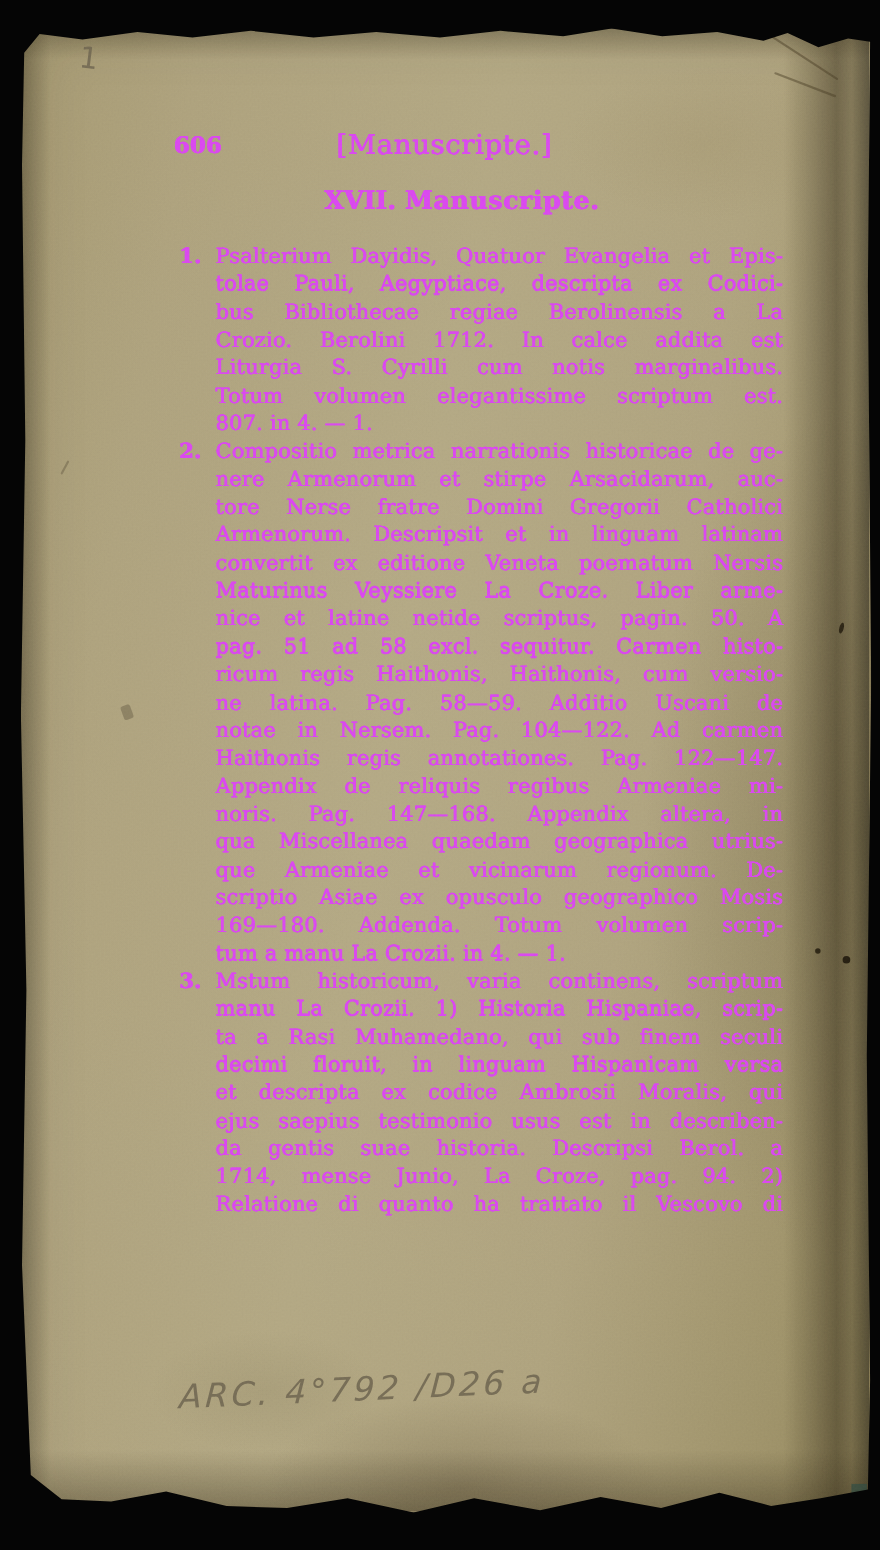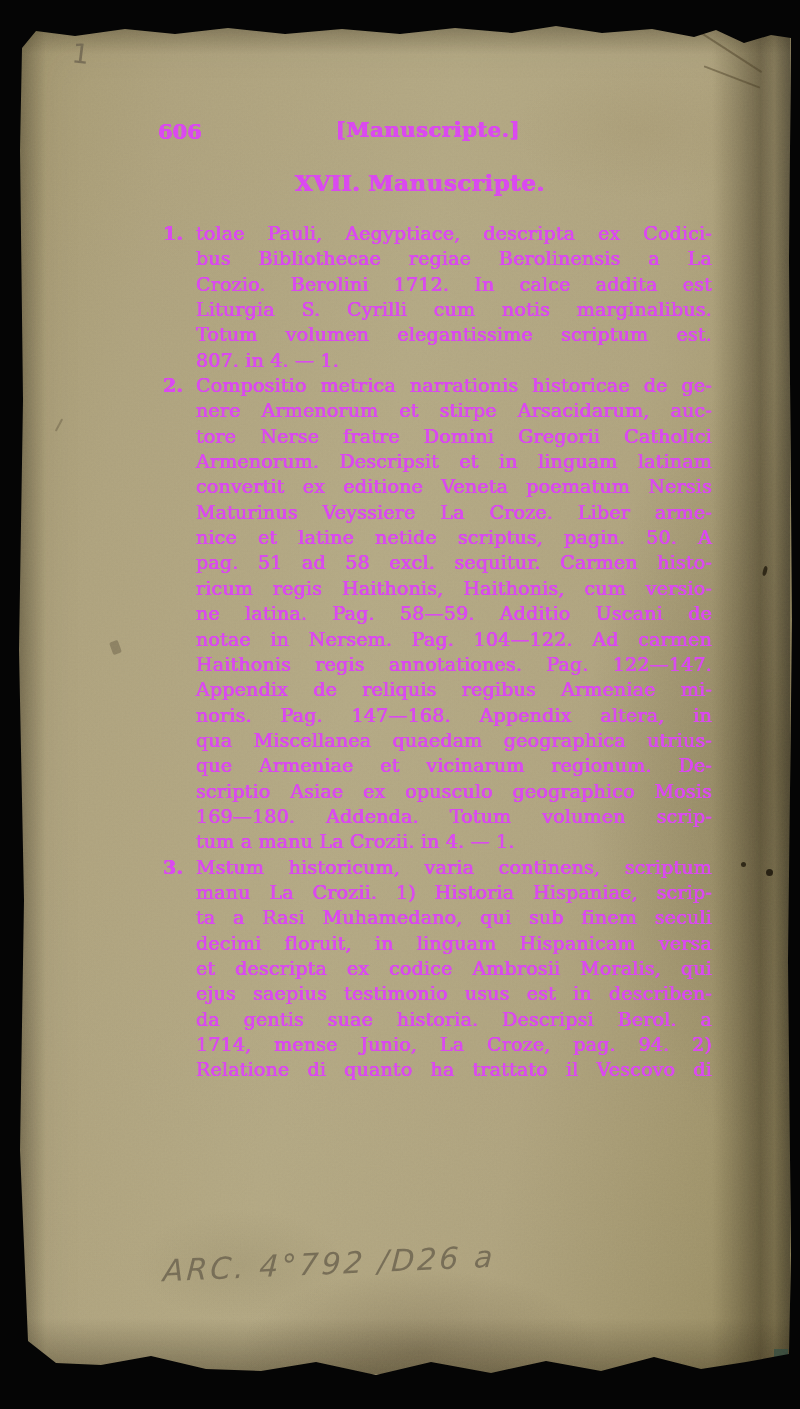--- a/index.html
+++ b/index.html
@@ -31,22 +31,22 @@
     background:linear-gradient(to bottom,rgba(40,34,18,.30),transparent);}
   .shade.bottom-edge{left:18px;top:1318px;width:774px;height:56px;
     background:linear-gradient(to bottom,transparent,rgba(50,42,24,.40));}
   .fold-line{position:absolute;height:2px;background:rgba(66,56,34,.45);border-radius:2px;}
   .fold-line.f1{left:690px;top:50px;width:78px;transform:rotate(33deg);}
   .fold-line.f2{left:702px;top:76px;width:60px;transform:rotate(21deg);}
   .speck{position:absolute;background:#2c2516;border-radius:50%;}
   
   .ink{color:#d946ef;text-shadow:.35px 0 currentColor,-.35px 0 currentColor,0 .25px currentColor;}
   .page-number{position:absolute;left:158px;top:119px;font-size:21px;font-weight:bold;}
-  .running-header{position:absolute;left:428px;top:117px;transform:translateX(-50%);
-    font-size:21px;font-weight:bold;letter-spacing:.6px;white-space:nowrap;}
+  .running-header{position:absolute;left:404px;top:117px;transform:translateX(-50%);
+    font-size:25px;font-weight:normal;letter-spacing:.6px;white-space:nowrap;}
   .section-heading{position:absolute;left:420px;top:169px;transform:translateX(-50%);
     font-size:23px;font-weight:bold;white-space:nowrap;}
   .section-heading .word{letter-spacing:.5px;margin-top:32px;}
   .text-block{position:absolute;left:163px;top:221px;width:549px;font-size:19px;
     line-height:25.35px;letter-spacing:.2px;}
   .item{position:relative;padding-left:33px;}
   .item .num{position:absolute;left:0;top:0;font-weight:bold;}
   .line{text-align:justify;text-align-last:justify;height:25.35px;overflow:visible;white-space:nowrap;}
   .line.short{text-align-last:left;white-space:normal;}
   
@@ -83,20 +83,21 @@
     <div class="ink page-number">606</div>
     <div class="ink running-header">[Manuscripte.]</div>
     <div class="ink section-heading">
       <span>XVII.</span>
       <span class="word">Manuscripte.</span>
     </div>
 
     <div class="ink text-block">
         <div class="item">
           <span class="num">1.</span>
+          <div class="line">Psalterium Dayidis, Quatuor Evangelia et Epis-</div>
           <div class="line">tolae Pauli, Aegyptiace, descripta ex Codici-</div>
           <div class="line">bus Bibliothecae regiae Berolinensis a La</div>
           <div class="line">Crozio. Berolini 1712. In calce addita est</div>
           <div class="line">Liturgia S. Cyrilli cum notis marginalibus.</div>
           <div class="line">Totum volumen elegantissime scriptum est.</div>
           <div class="line short">807. in 4. — 1.</div>
         </div>
         <div class="item">
           <span class="num">2.</span>
           <div class="line">Compositio metrica narrationis historicae de ge-</div>

